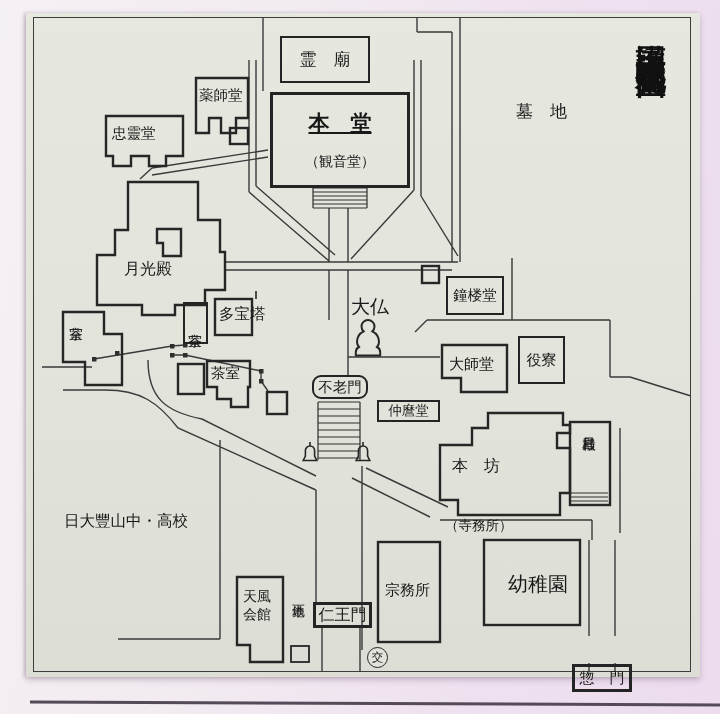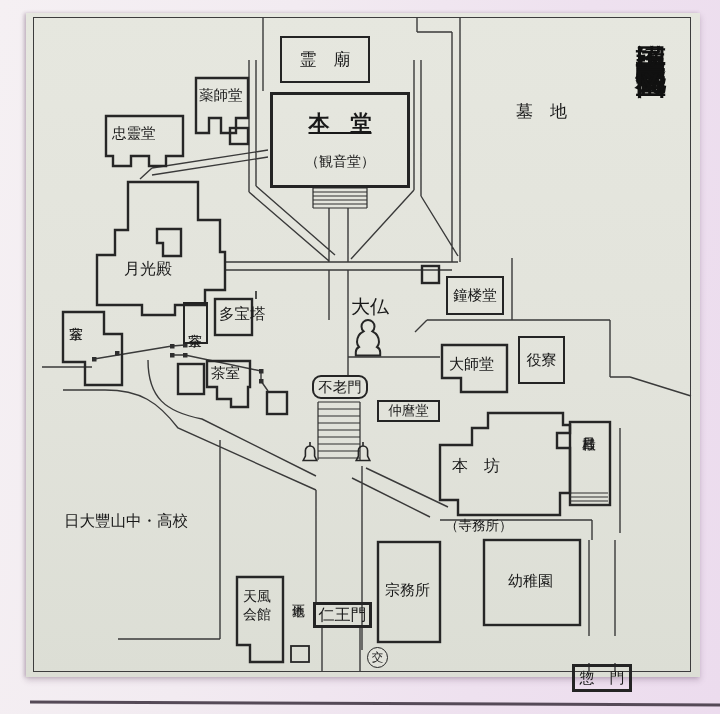--- a/index.html
+++ b/index.html
@@ -132,21 +132,21 @@
   <div class="lbl" style="left:112px;top:126px;font-size:14.5px;">忠靈堂</div>
   <div class="lbl" style="left:124px;top:261px;font-size:16px;">月光殿</div>
   <div class="lbl" style="left:219px;top:307px;font-size:15.5px;">多宝塔</div>
   <div class="lbl vert" style="left:69px;top:316px;height:44px;font-size:13.5px;">茶室</div>
   <div class="lbl" style="left:211px;top:366px;font-size:14.5px;">茶室</div>
   <div class="lbl" style="left:449px;top:357px;font-size:15px;">大師堂</div>
   <div class="lbl" style="left:452px;top:458px;font-size:16px;">本　坊</div>
   <div class="lbl" style="left:445px;top:479px;font-size:13.5px;margin-top:40px;">（寺務所）</div>
   <div class="lbl vert" style="left:582px;top:427px;height:70px;font-size:13.5px;">桂昌殿</div>
   <div class="lbl" style="left:385px;top:583px;font-size:15px;">宗務所</div>
-  <div class="lbl" style="left:508px;top:574px;font-size:15px;">幼稚園</div>
+  <div class="lbl" style="left:508px;top:574px;font-size:20px;">幼稚園</div>
   <div class="lbl two-line" style="left:243px;top:587px;font-size:14px;">
     <span style="display:block;">天風</span>
     <span style="display:block;">会館</span>
   </div>
 
   <div class="box" style="left:367px;top:647px;width:21px;height:21px;border-width:1.8px;border-radius:50%;font-size:11.5px;background:#e2e3db;">
     <span>交</span>
   </div>
 
   <div class="page-edge"></div>

